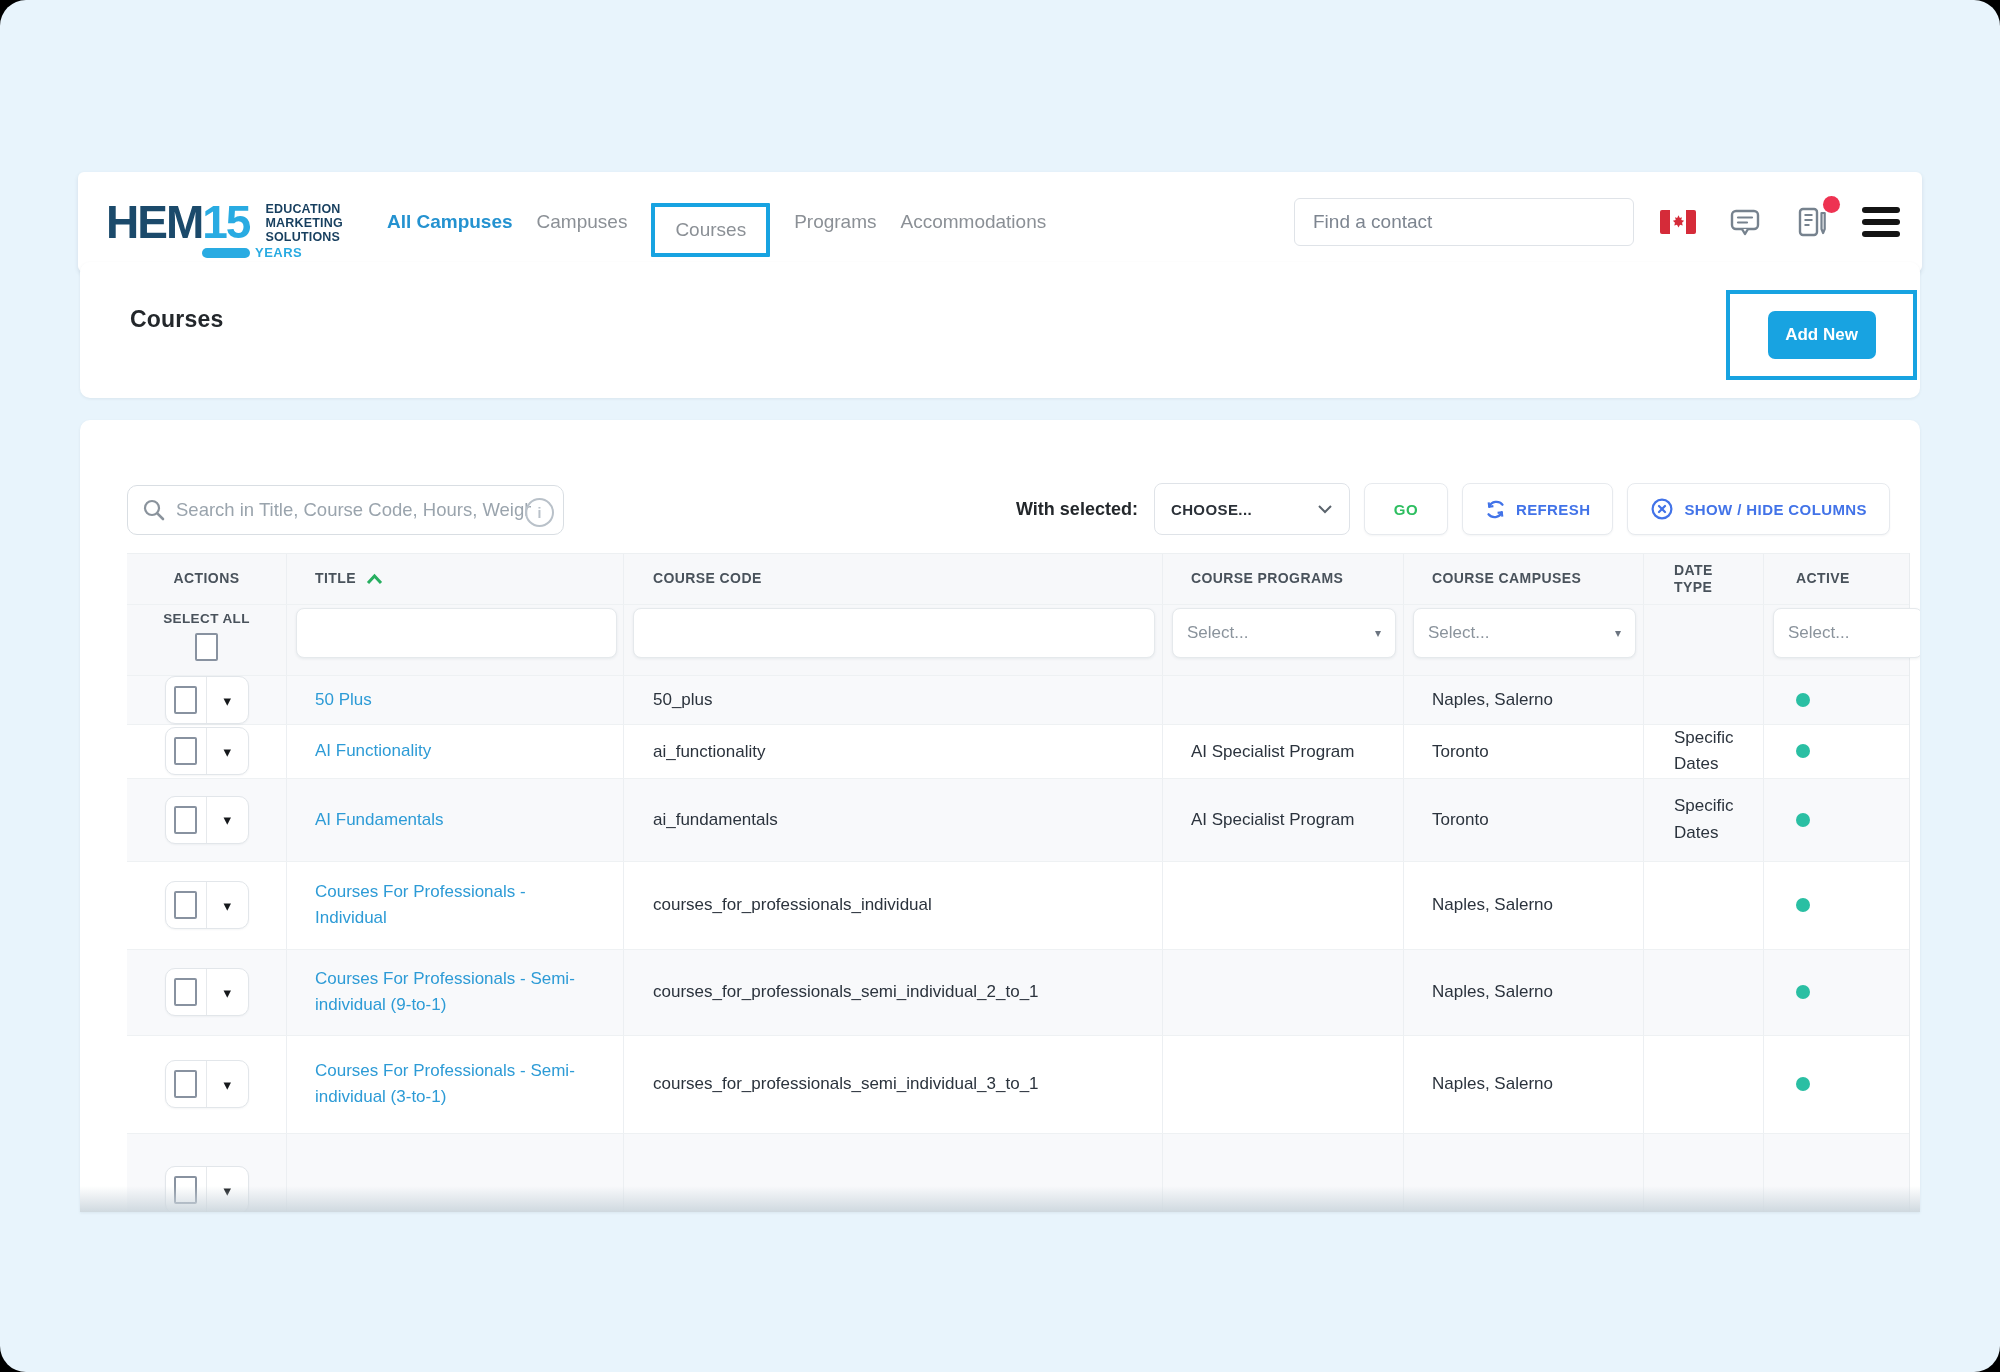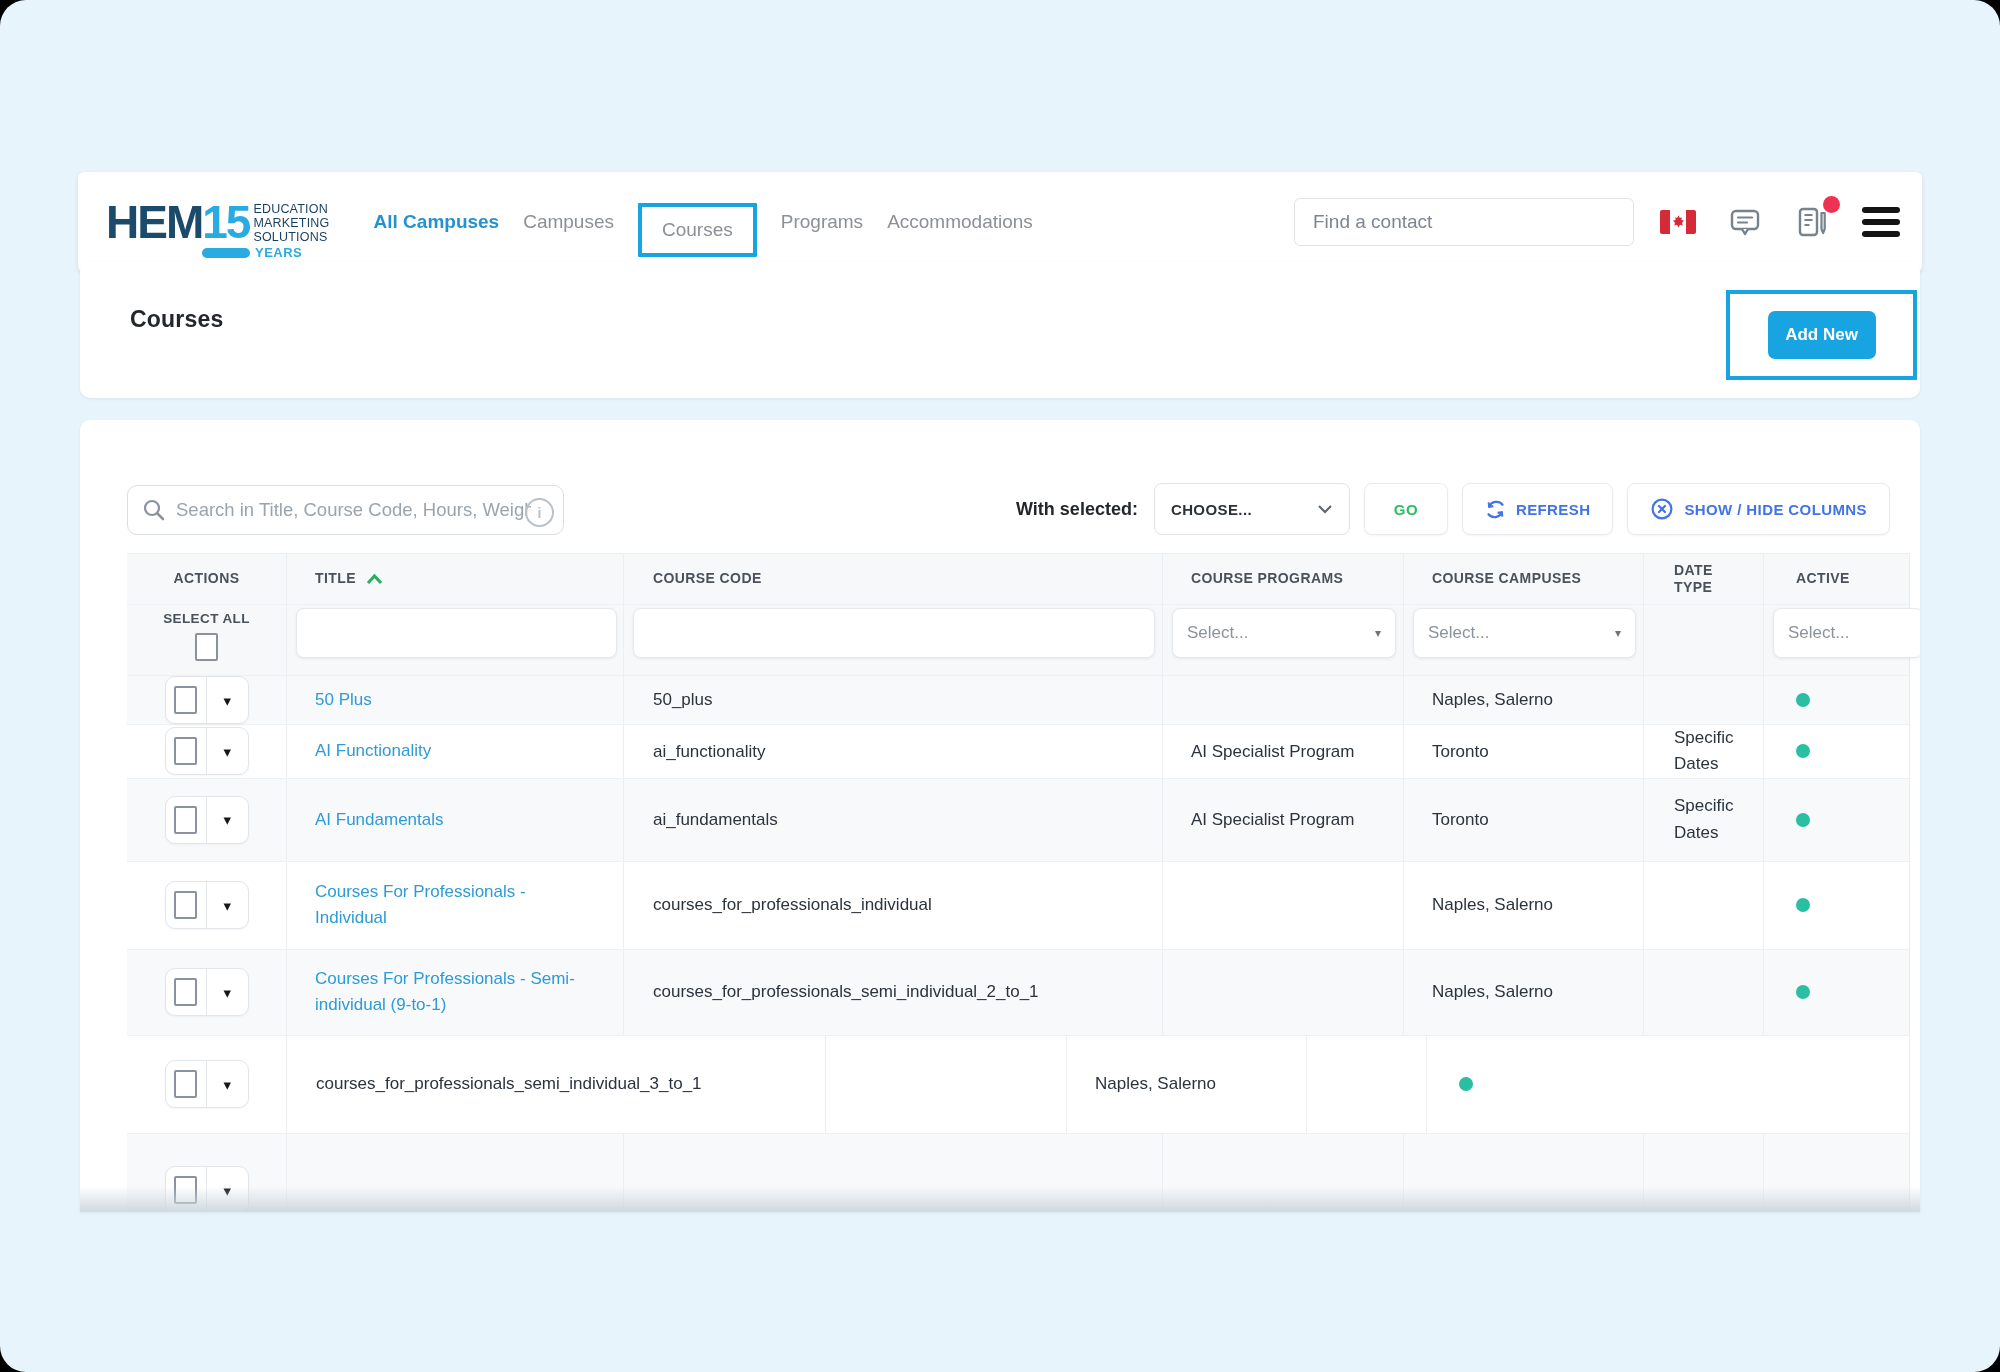--- a/index.html
+++ b/index.html
@@ -5,21 +5,21 @@
   html,body{margin:0;padding:0;background:#000;}
   .page{position:relative;width:2000px;height:1372px;background:#e8f4fc;border-radius:26px;overflow:hidden;
         font-family:"Liberation Sans",sans-serif;color:#23272b;}
 
   
   .topbar{position:absolute;left:78px;right:78px;top:172px;height:100px;background:#fff;border-radius:6px;
           box-shadow:0 2px 4px rgba(40,60,80,.12);display:flex;align-items:center;padding:0 16px;box-sizing:border-box;}
   .logo{display:flex;align-items:flex-start;margin-left:12px;position:relative;flex:none;}
   .logo-word{font-size:46px;font-weight:800;letter-spacing:-2px;color:#1b4a6b;line-height:1;}
   .logo-suffix{color:#29abe2;}
-  .logo-tag{margin-left:4px;margin-top:3px;font-size:12.5px;font-weight:400;color:#173f5f;line-height:1.12;letter-spacing:.2px;}
+  .logo-tag{margin-left:16px;margin-top:3px;font-size:12.5px;font-weight:700;color:#173f5f;line-height:1.12;letter-spacing:.2px;}
   .logo-years{position:absolute;left:96px;top:46px;display:flex;align-items:center;gap:5px;}
   .logo-years-bar{width:48px;height:10px;border-radius:6px;background:#29abe2;}
   .logo-years-text{font-size:13px;font-weight:800;color:#29abe2;letter-spacing:.5px;}
 
   .nav{display:flex;align-items:center;gap:24px;margin-left:44px;font-size:19px;}
   .nav-item{color:#8b9096;font-weight:500;white-space:nowrap;cursor:pointer;}
   .nav-item.active{color:#2492d0;font-weight:700;}
   .nav-item.boxed{border:4px solid #18a3e1;padding:12px 20px;transform:translateY(8px);border-radius:1px;}
 
   .contact-search{margin-left:auto;width:340px;height:48px;border:1px solid #dfe3e8;border-radius:6px;background:#fff;
@@ -438,20 +438,23 @@
             <div class="cell col-actions">
               <div class="actions-group">
                 <span class="half">
                   <span class="checkbox"></span>
                 </span>
                 <span class="half">
                   <span class="caret">▾</span>
                 </span>
               </div>
             </div>
+            <div class="cell col-title">
+              <span class="row-title">Courses For Professionals - Semi-individual (3-to-1)</span>
+            </div>
             <div class="cell col-code">
               <span class="row-text">courses_for_professionals_semi_individual_3_to_1</span>
             </div>
             <div class="cell col-programs"></div>
             <div class="cell col-campuses">
               <span class="row-text">Naples, Salerno</span>
             </div>
             <div class="cell col-date"></div>
             <div class="cell col-active">
               <span class="active-dot"></span>

